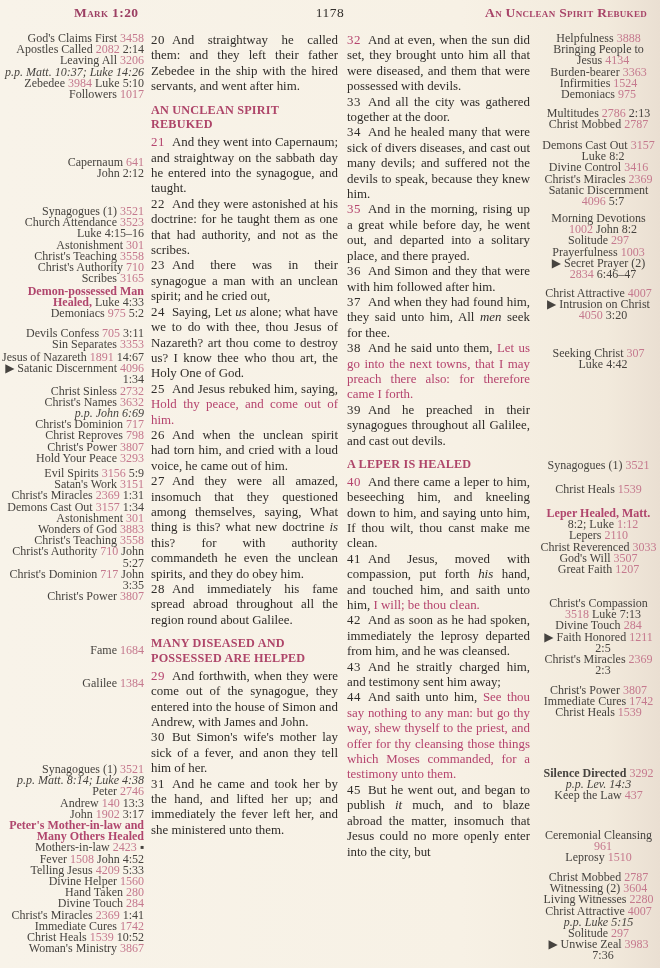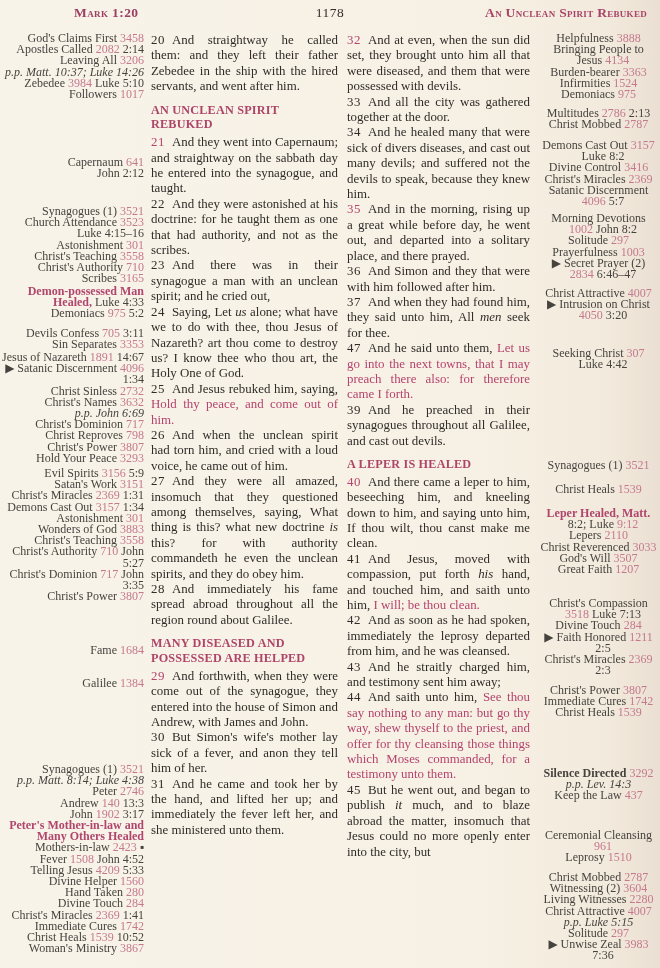--- a/index.html
+++ b/index.html
@@ -147,21 +147,21 @@
       <p class="verse"><span class="vnum">31</span><span>And he came and took her by the hand, and lifted her up; and immediately the fever left her, and she ministered unto them.</span></p>
     </div>
 
   <div class="tcol tcol-2" id="tcol-2">
       <p class="verse"><span class="vnum red">32</span><span>And at even, when the sun did set, they brought unto him all that were diseased, and them that were possessed with devils.</span></p>
       <p class="verse"><span class="vnum">33</span><span>And all the city was gathered together at the door.</span></p>
       <p class="verse"><span class="vnum">34</span><span>And he healed many that were sick of divers diseases, and cast out many devils; and suffered not the devils to speak, because they knew him.</span></p>
       <p class="verse"><span class="vnum red">35</span><span>And in the morning, rising up a great while before day, he went out, and departed into a solitary place, and there prayed.</span></p>
       <p class="verse"><span class="vnum">36</span><span>And Simon and they that were with him followed after him.</span></p>
       <p class="verse"><span class="vnum">37</span><span>And when they had found him, they said unto him, All <i>men</i> seek for thee.</span></p>
-      <p class="verse"><span class="vnum">47</span><span>And he said unto them, <span class="jesus">Let us go into the next towns, that I may preach there also: for therefore came I forth.</span></span></p>
+      <p class="verse"><span class="vnum">38</span><span>And he said unto them, <span class="jesus">Let us go into the next towns, that I may preach there also: for therefore came I forth.</span></span></p>
       <p class="verse"><span class="vnum">39</span><span>And he preached in their synagogues throughout all Galilee, and cast out devils.</span></p>
       <div class="vhead">A Leper Is Healed</div>
       <p class="verse"><span class="vnum red">40</span><span>And there came a leper to him, beseeching him, and kneeling down to him, and saying unto him, If thou wilt, thou canst make me clean.</span></p>
       <p class="verse"><span class="vnum">41</span><span>And Jesus, moved with compassion, put forth <i>his</i> hand, and touched him, and saith unto him, <span class="jesus">I will; be thou clean.</span></span></p>
       <p class="verse"><span class="vnum">42</span><span>And as soon as he had spoken, immediately the leprosy departed from him, and he was cleansed.</span></p>
       <p class="verse"><span class="vnum">43</span><span>And he straitly charged him, and testimony sent him away;</span></p>
       <p class="verse"><span class="vnum">44</span><span>And saith unto him, <span class="jesus">See thou say nothing to any man: but go thy way, shew thyself to the priest, and offer for thy cleansing those things which Moses commanded, for a testimony unto them.</span></span></p>
       <p class="verse"><span class="vnum">45</span><span>But he went out, and began to publish <i>it</i> much, and to blaze abroad the matter, insomuch that Jesus could no more openly enter into the city, but</span></p>
     </div>
 
@@ -196,21 +196,21 @@
       <div class="mgroup" style="top: 348px;">
         <div class="mline">Seeking Christ <span class="num">307</span> Luke 4:42</div>
       </div>
       <div class="mgroup" style="top: 460px;">
         <div class="mline">Synagogues (1) <span class="num">3521</span></div>
       </div>
       <div class="mgroup" style="top: 484px;">
         <div class="mline">Christ Heals <span class="num">1539</span></div>
       </div>
       <div class="mgroup" style="top: 508px;">
-        <div class="mline"><span class="mhead">Leper Healed, Matt.</span> 8:2; Luke <span class="num">9:12</span></div>
+        <div class="mline"><span class="mhead">Leper Healed, Matt.</span> 8:2; Luke <span class="num">1:12</span></div>
         <div class="mline">Lepers <span class="num">2110</span></div>
         <div class="mline">Christ Reverenced <span class="num">3033</span></div>
         <div class="mline">God's Will <span class="num">3507</span></div>
         <div class="mline">Great Faith <span class="num">1207</span></div>
       </div>
       <div class="mgroup" style="top: 598px;">
         <div class="mline">Christ's Compassion <span class="num">3518</span> Luke 7:13</div>
         <div class="mline">Divine Touch <span class="num">284</span></div>
         <div class="mline">▶ Faith Honored <span class="num">1211</span> 2:5</div>
         <div class="mline">Christ's Miracles <span class="num">2369</span> 2:3</div>

